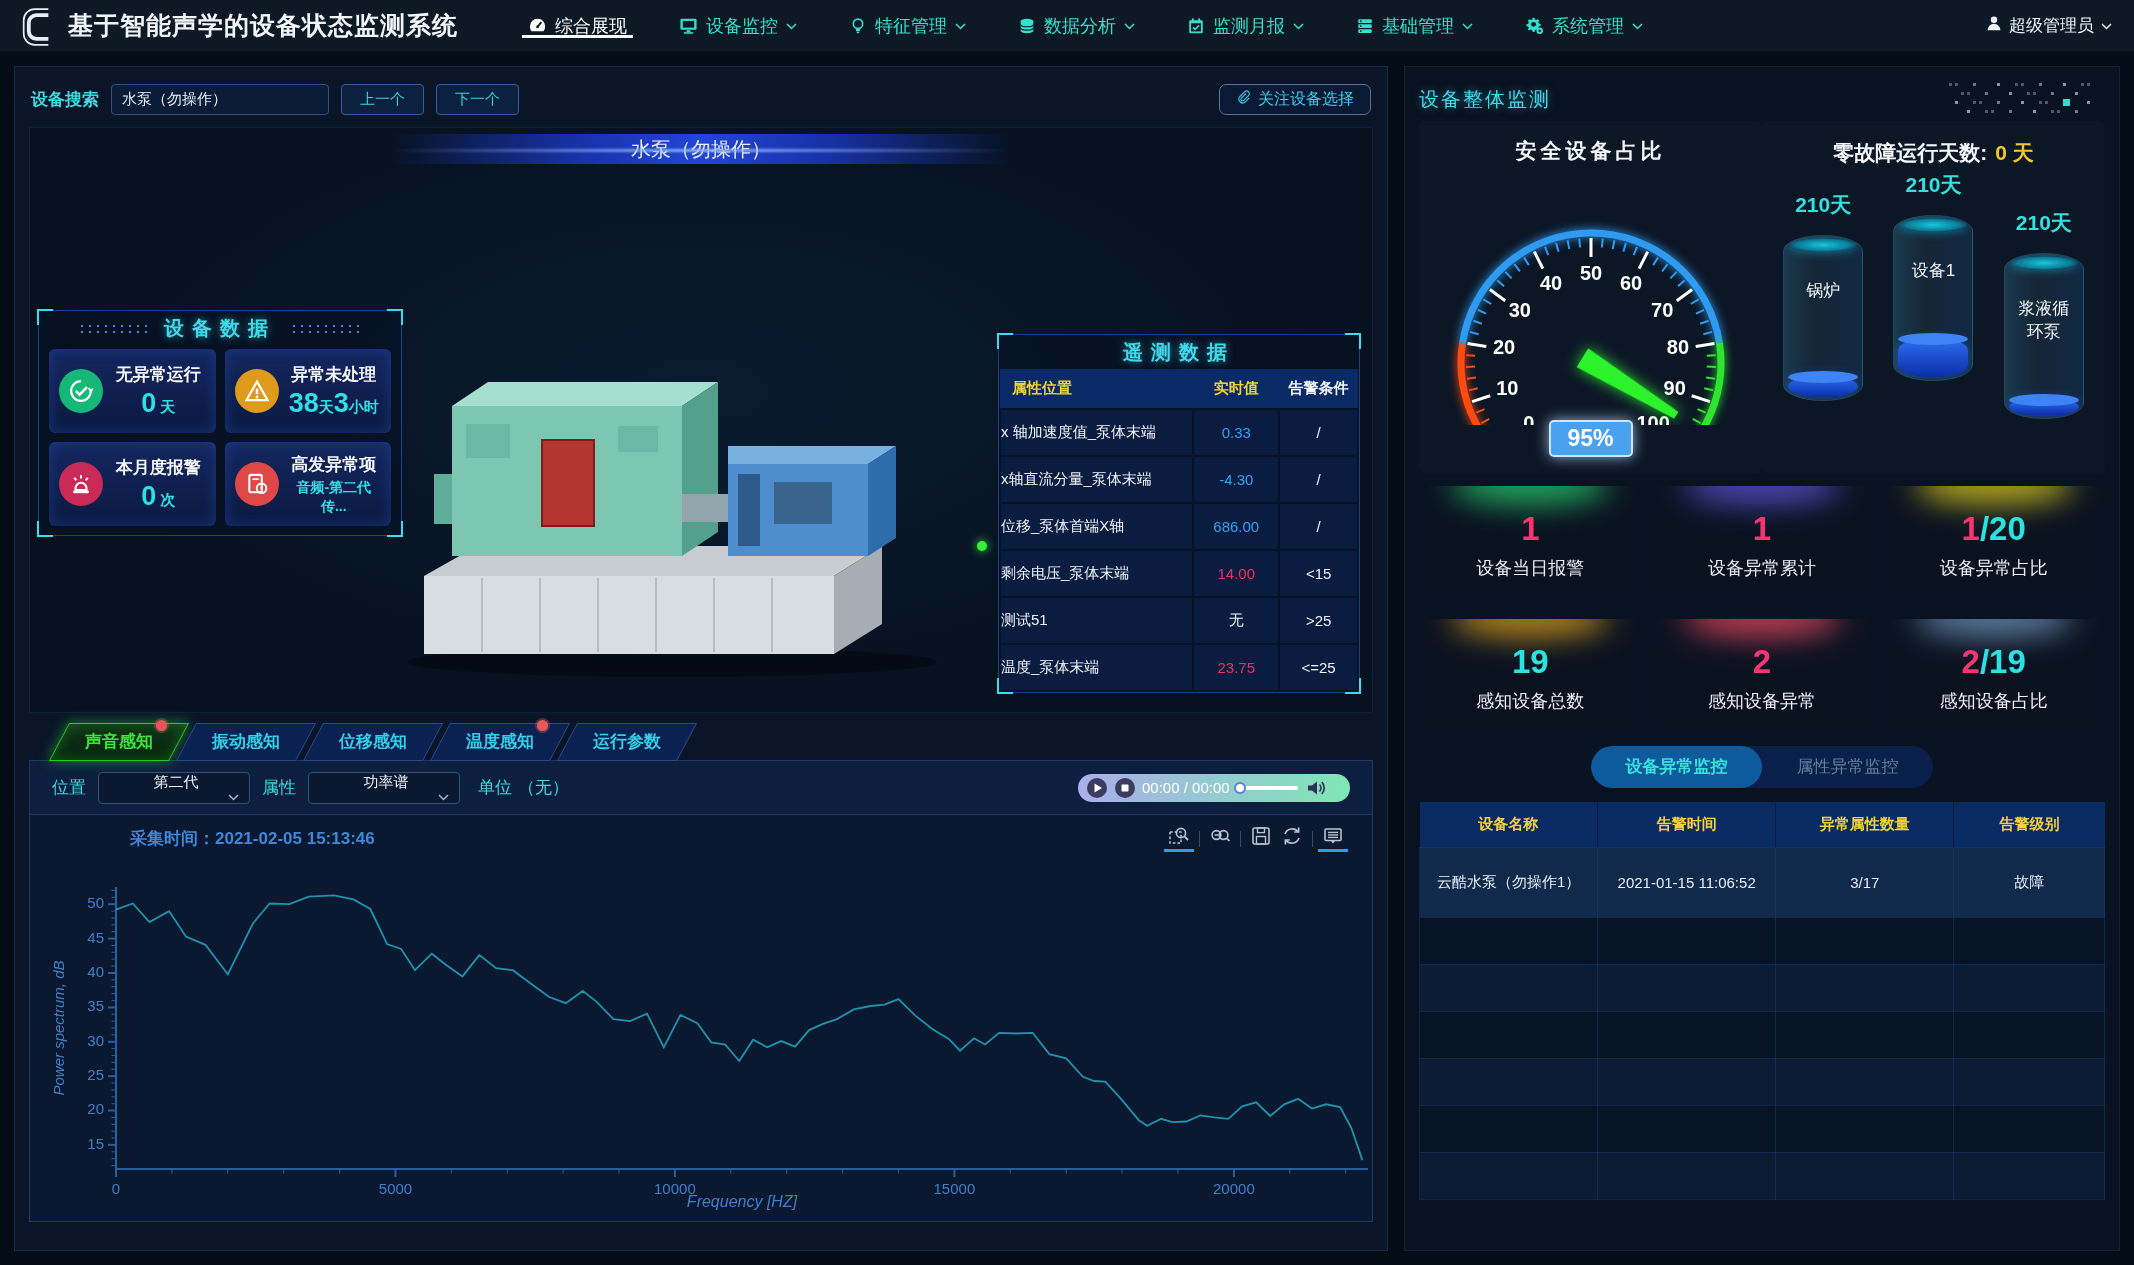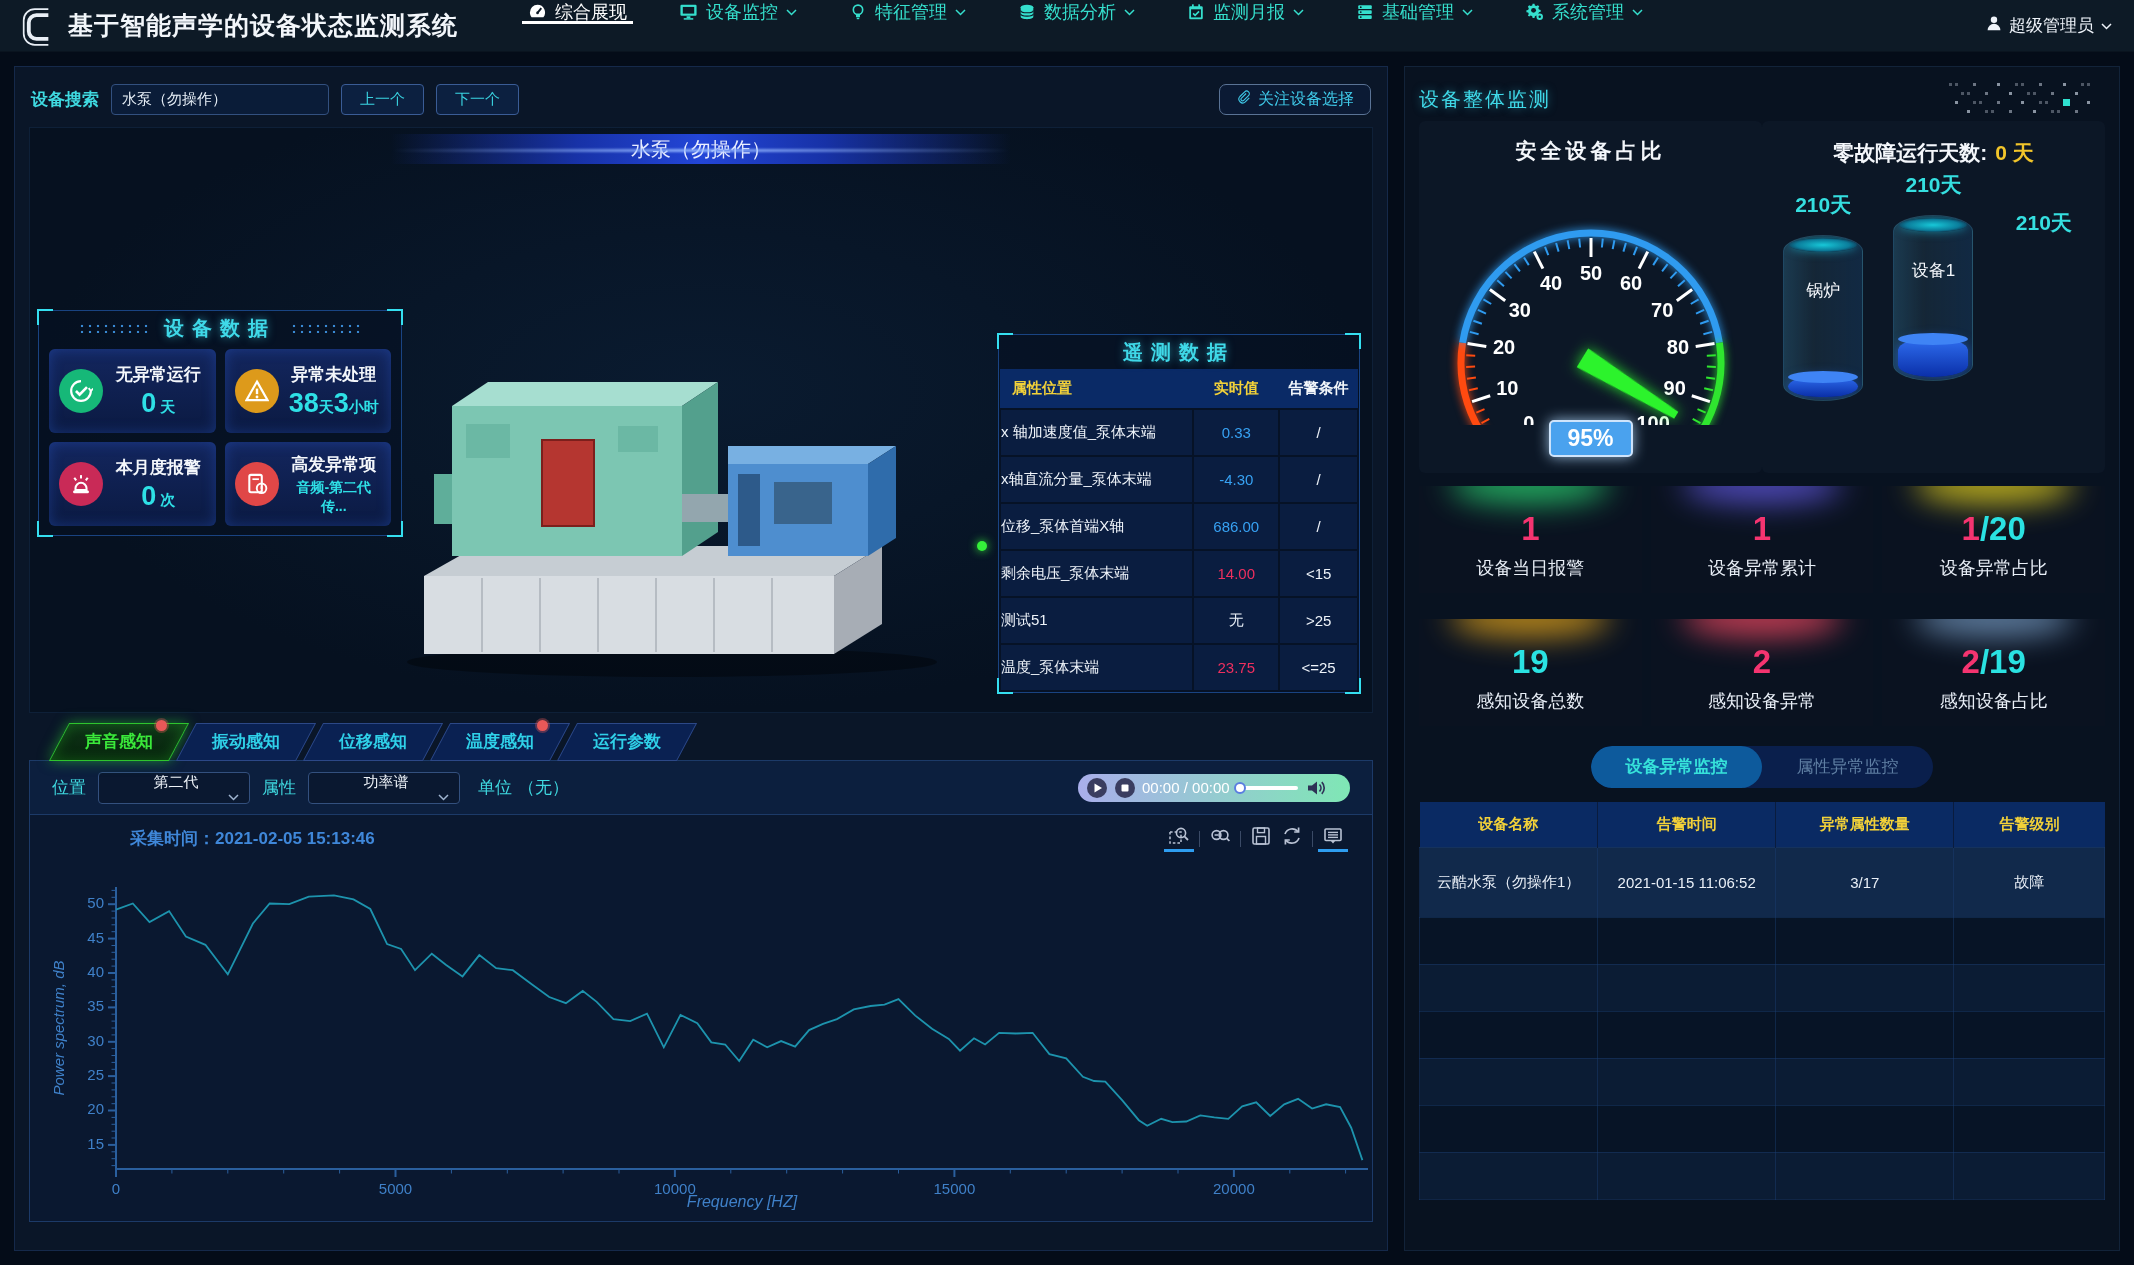--- a/index.html
+++ b/index.html
@@ -4,21 +4,21 @@
 <style>
   * { margin:0; padding:0; box-sizing:border-box; }
   html,body { width:2134px; height:1265px; overflow:hidden; background:#040c18;
     font-family:"Liberation Sans", sans-serif; color:#dfe8f4; }
 
   
   .app-header { height:52px; background:#0d1a26; display:flex; align-items:center;
     padding:0 22px; border-bottom:1px solid #0a141f; position:relative; }
   .logo { width:34px; height:40px; margin-right:12px; }
   .app-title { font-size:25px; font-weight:bold; color:#f2f6fa; letter-spacing:1px; margin-right:70px; white-space:nowrap; }
-  .main-nav { display:flex; align-items:flex-start; gap:52px; height:52px; }
+  .main-nav { display:flex; align-items:center; gap:52px; height:52px; }
   .nav-item { display:flex; align-items:center; gap:8px; font-size:18px; color:#35dfcd;
     cursor:pointer; position:relative; white-space:nowrap; }
   .nav-item .nav-ico { display:flex; }
   .nav-item.active { color:#ffffff; }
   .nav-item.active::after { content:""; position:absolute; left:-6px; right:-6px; bottom:0;
     height:3px; background:#ffffff; }
   .chev { display:flex; margin-top:2px; }
   .user-menu { margin-left:auto; display:flex; align-items:center; gap:7px; color:#eef3f9;
     font-size:17px; cursor:pointer; }
 
@@ -824,20 +824,25 @@
             <div class="tank">
               <div class="tank-days" style="margin-top:4px">210天</div>
               <div class="tank-glass">
                 <div class="tank-rim"></div>
                 <div class="tank-name">设备1</div>
                 <div class="tank-liquid" style="height:24%"></div>
               </div>
             </div>
             <div class="tank">
               <div class="tank-days" style="margin-top:42px">210天</div>
+              <div class="tank-glass">
+                <div class="tank-rim"></div>
+                <div class="tank-name">浆液循环泵</div>
+                <div class="tank-liquid" style="height:10%"></div>
+              </div>
             </div>
           </div>
       </div>
     </div>
 
     <div class="stats-grid" id="stat-tiles">
         <div class="stat-tile" style="--glow: #27c46a;">
           <div class="stat-value"><span style="color:#f53470">1</span></div>
           <div class="stat-label">设备当日报警</div>
         </div>

